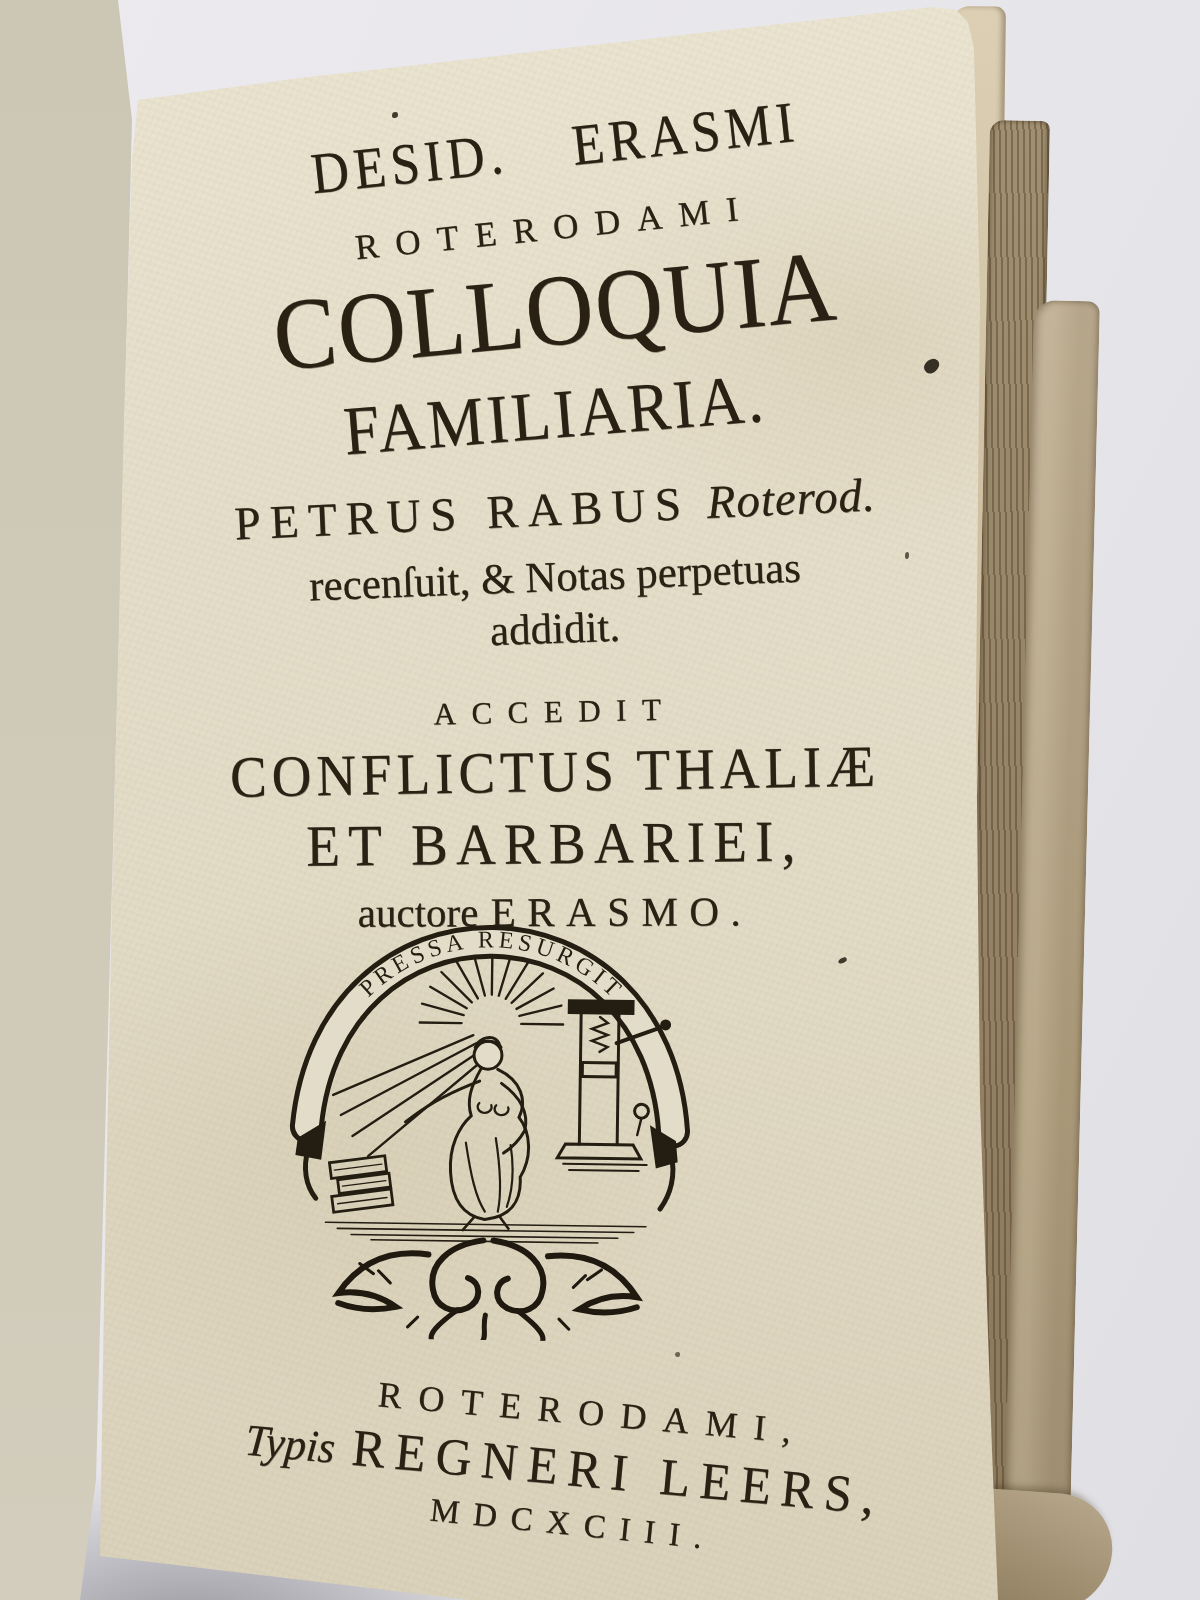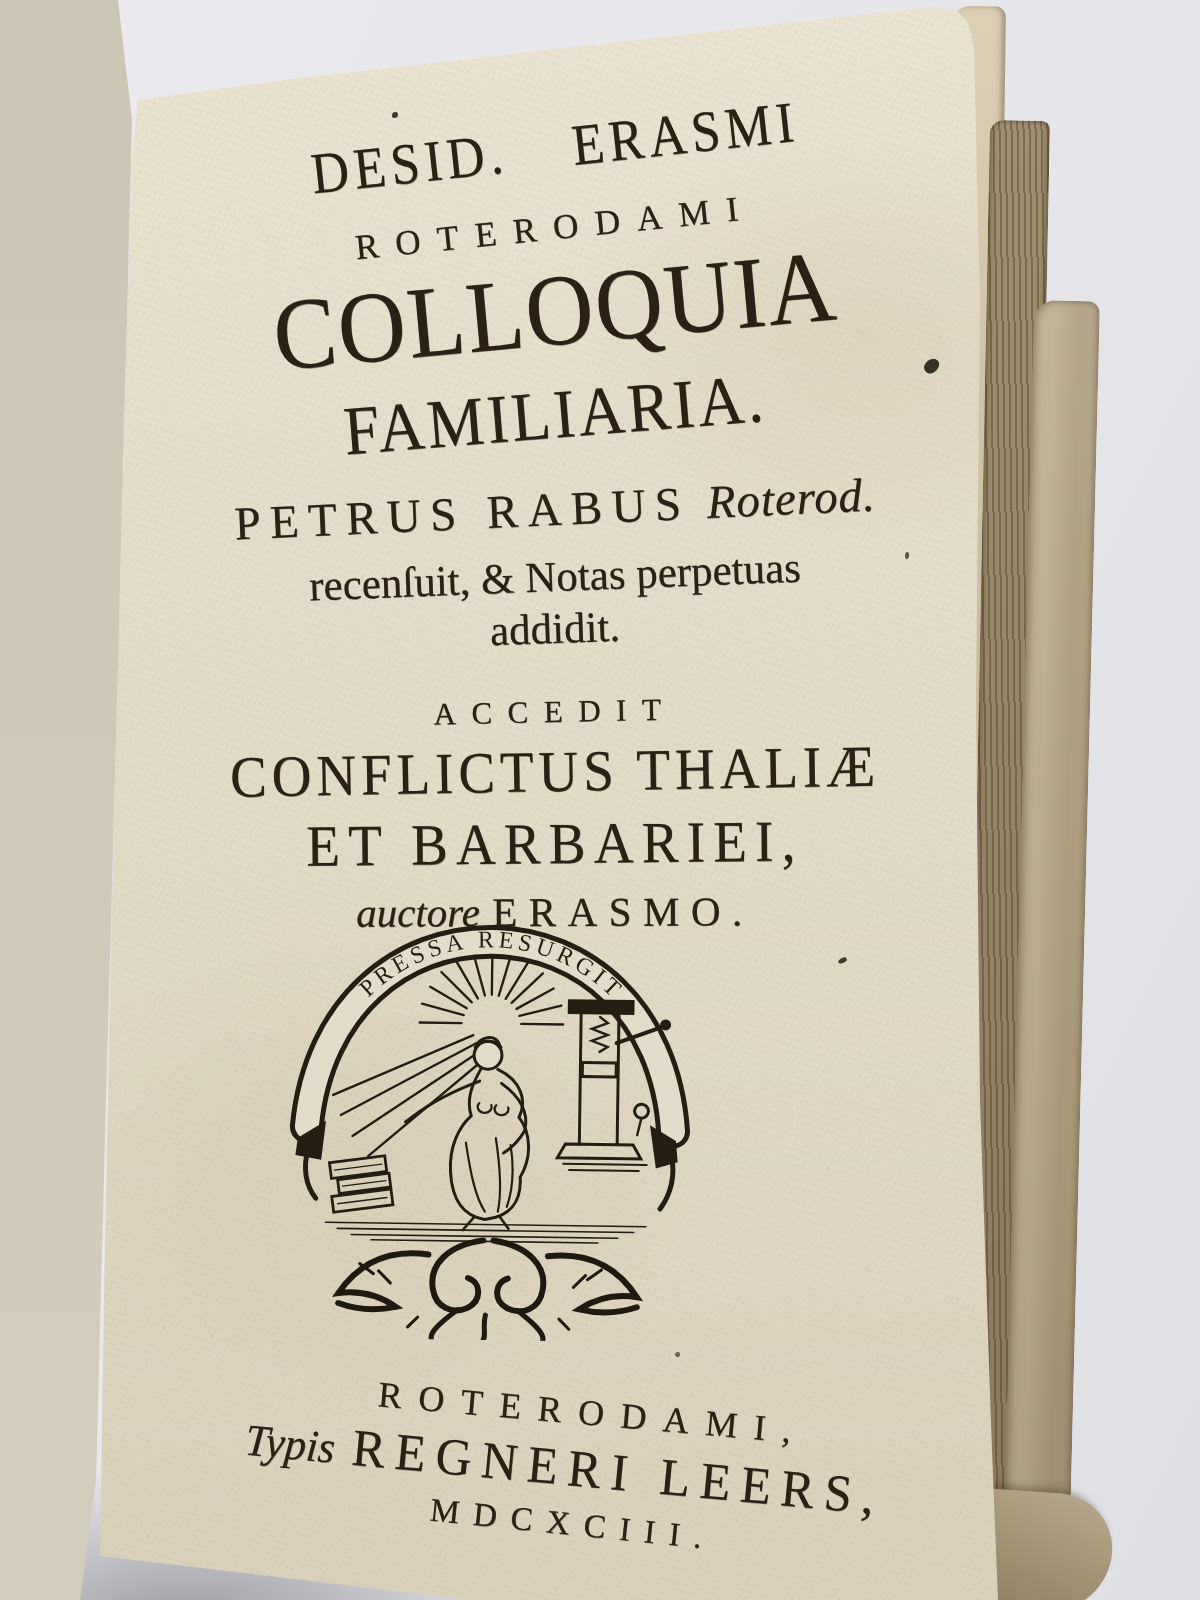--- a/index.html
+++ b/index.html
@@ -65,21 +65,21 @@
   .title2{top:378px;font-size:64px;letter-spacing:.05em;transform:rotate(-4.6deg) scaleY(1.08);}
   .editor{top:482px;font-size:47px;transform:rotate(-2.6deg);}
   .editor .caps{letter-spacing:.20em;}
   .editor .ital{font-style:italic;margin-left:.35em;letter-spacing:.02em;}
   .recens{top:552px;font-size:43px;transform:rotate(-2.2deg);}
   .addidit{top:604px;font-size:43px;transform:rotate(-2deg);}
   .accedit{top:694px;font-size:31px;letter-spacing:.50em;transform:rotate(-1.2deg);}
   .conflictus{top:740px;font-size:55px;letter-spacing:.09em;transform:rotate(-1deg) scaleY(1.06);}
   .barbariei{top:812px;font-size:55px;letter-spacing:.15em;transform:rotate(-.6deg) scaleY(1.06);}
   .auctore{top:888px;font-size:41px;transform:rotate(-.2deg);}
-  .auctore .ital{font-style:italic;margin-right:.3em;}
+  .auctore .ital{margin-right:.3em;}
   .auctore .caps{letter-spacing:.28em;margin-top:28px;}
   .emblem{position:absolute;left:150px;top:912px;width:420px;height:428px;transform:rotate(.8deg);}
   .imprint-place{top:1392px;font-size:36px;letter-spacing:.46em;transform:translateX(38px) rotate(5deg);}
   .imprint-typis{top:1438px;font-size:50px;transform:translateX(10px) rotate(5.4deg) scaleY(1.04);}
   .imprint-typis .ital{font-style:italic;font-size:43px;margin-right:.4em;}
   .imprint-typis .caps{letter-spacing:.20em;}
   .imprint-year{top:1506px;font-size:33px;letter-spacing:.42em;transform:translateX(18px) rotate(5.8deg);}
   
   .speck{position:absolute;background:#241d12;border-radius:60% 40% 55% 45%;opacity:.85;}
   .sp1{left:262px;top:112px;width:6px;height:6px;}

